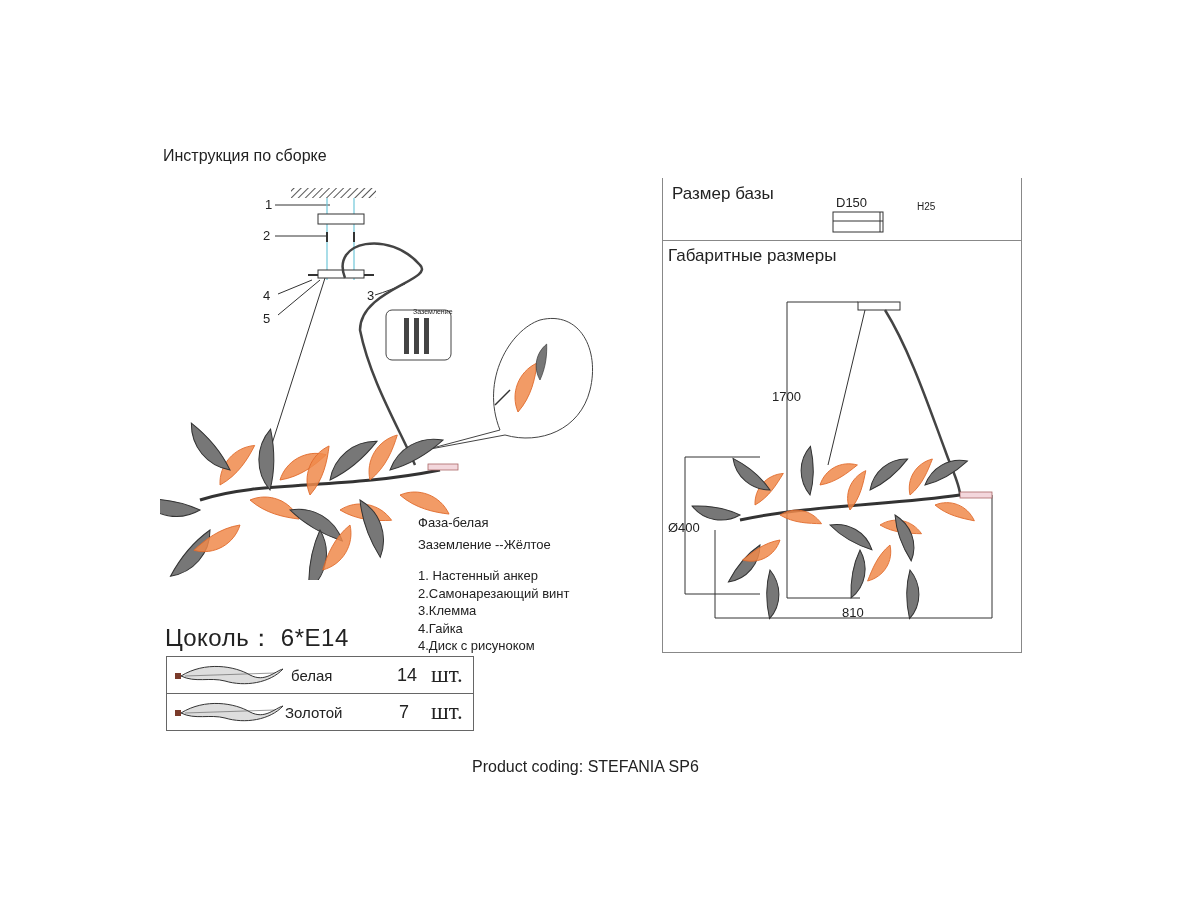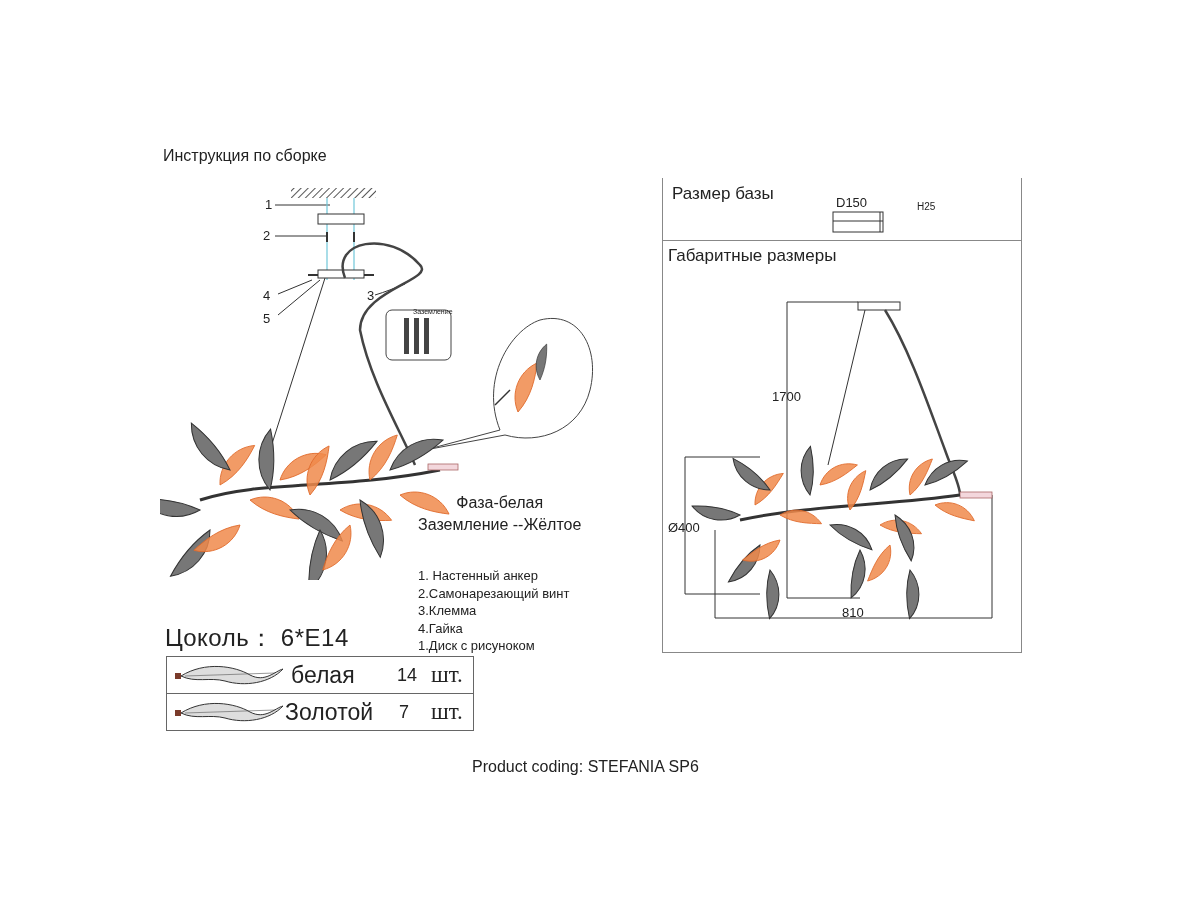--- a/index.html
+++ b/index.html
@@ -1,27 +1,27 @@
 <!DOCTYPE html>
 <html><head>
 <meta charset="utf-8">
 <style>
   html, body { margin:0; padding:0; background:#ffffff; }
   body { width:1200px; height:900px; position:relative; overflow:hidden;
          font-family:"Liberation Sans", sans-serif; color:#222; }
   .abs { position:absolute; }
   .title { left:163px; top:147px; font-size:16px; }
-  .wiring { left:418px; top:492px; font-size:16px; line-height:22px;text-align:center; }
+  .wiring { left:418px; top:512px; font-size:13px; line-height:22px; }
   .parts { left:418px; top:567px; font-size:13px; line-height:17.5px; }
   .socket { left:165px; top:622px; font-size:24px; letter-spacing:0.5px; }
   .leaf-table { left:166px; top:656px; width:306px; border:1.5px solid #666; }
   .leaf-row { height:36px; display:flex; align-items:center; position:relative; }
   .leaf-row + .leaf-row { border-top:1.5px solid #666; }
   .leaf-row .leaf-svg { position:absolute; left:8px; top:4px; }
-  .leaf-row .color { position:absolute; font-size:23px; }
+  .leaf-row .color { position:absolute; font-size:15px; }
   .leaf-row .qty { position:absolute; font-family:Liberation Sans, sans-serif; font-size:18px; }
   .leaf-row .unit { position:absolute; font-size:23px;font-family:Liberation Serif, serif; }
   .coding { left:472px; top:734px; font-size:16px;margin-top:24px; }
   .right-panel { left:662px; top:178px; width:358px; height:474px;
                  border-left:1.5px solid #888; border-right:1.5px solid #888; border-bottom:1.5px solid #888; }
   .right-divider { position:absolute; left:0; right:0; top:62px; border-top:1.5px solid #888; }
   .base-label { left:672px; top:184px; font-size:17px; }
   .overall-label { left:668px; top:246px; font-size:17px; }
   .dim { font-size:13px; }
   .small { font-size:10px;margin-left:32px; }
@@ -120,21 +120,21 @@
 <div class="abs wiring">
   <div>Фаза-белая</div>
   <div>Заземление --Жёлтое</div>
 </div>
 
 <div class="abs parts">
   <div>1. Настенный анкер</div>
   <div>2.Самонарезающий винт</div>
   <div>3.Клемма</div>
   <div>4.Гайка</div>
-  <div>1.Диск с рисуноком</div>
+  <div>4.Диск с рисуноком</div>
 </div>
 
 <div class="abs socket">Цоколь：  6*E14</div>
 
 <div class="abs leaf-table">
   <div class="leaf-row">
     <svg class="leaf-svg" width="110" height="28">
       <rect x="0" y="12" width="6" height="6" fill="#7a3b2a"></rect>
       <path d="M6,15 C30,0 60,5 75,14 C90,22 100,10 108,8 C95,22 70,26 50,20 C35,16 20,22 6,15 Z" fill="#ddd" stroke="#333" stroke-width="1"></path>
       <path d="M10,15 L100,12" stroke="#555" stroke-width="0.6"></path>

